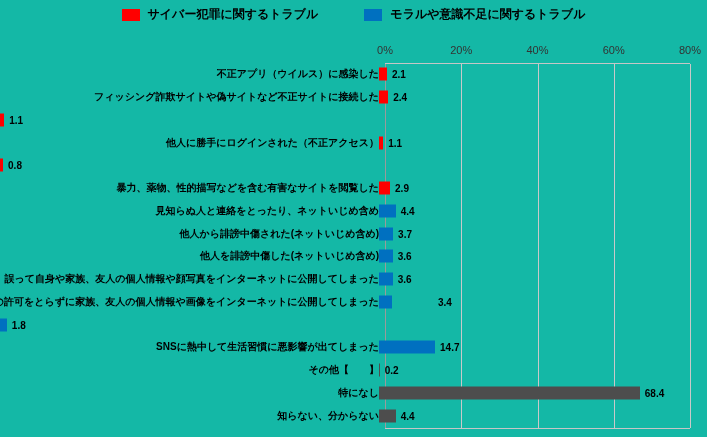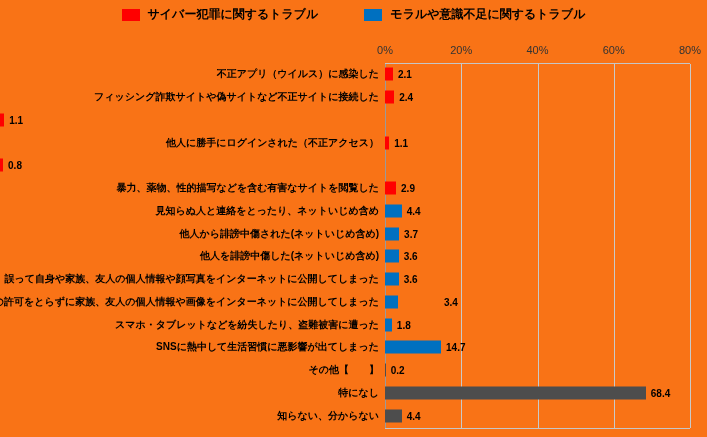--- a/index.html
+++ b/index.html
@@ -1,37 +1,37 @@
 <!DOCTYPE html>
 <html><head>
 <meta charset="utf-8">
 <style>
   html,body { margin:0; padding:0; background:#ffffff; }
   body { width:707px; height:437px; font-family:"Liberation Sans","DejaVu Sans",sans-serif; }
-  .canvas { position:relative; width:707px; height:437px; background:#f97316; overflow:hidden; }
+  .canvas { position:relative; width:707px; height:437px; background:#14b8a6; overflow:hidden; }
 
   
   .legend { position:absolute; top:6px; left:0; width:707px; display:flex; justify-content:center; align-items:center; gap:46px; }
   .legend-item { display:flex; align-items:center; gap:8px; }
   .legend-swatch { width:18px; height:12px; flex:0 0 auto; }
   .legend-label { font-size:12px; font-weight:bold; color:#000; white-space:nowrap; }
 
   
   .xaxis { position:absolute; left:385px; top:44px; width:305px; height:14px; }
   .xtick { position:absolute; transform:translateX(-50%); font-size:11px; color:#333; white-space:nowrap; }
 
   
   .gridbox { position:absolute; left:385px; top:63px; width:305px; height:364px;
              border-top:1px solid #c6c6c6; border-bottom:1px solid #c6c6c6; }
   .gridline { position:absolute; top:0; bottom:0; width:1px; background:#c9c9c9; }
   .axisline { position:absolute; top:0; bottom:0; left:0; width:1px; background:#9a9a9a; }
 
   .rows { position:absolute; left:0; top:63px; width:707px; height:364px; display:flex; flex-direction:column; }
   .crow { flex:1 1 0; display:flex; align-items:center; }
-  .crow-label-cell { width:379px; padding-right:6px; display:flex; justify-content:flex-end; overflow:visible; }
+  .crow-label-cell { width:379px; display:flex; justify-content:flex-end; overflow:visible; }
   .crow-label { font-size:10px; font-weight:bold; color:#000; white-space:nowrap; }
   .crow-plot { position:relative; width:305px; height:100%; }
   .bar { position:absolute; left:0; top:50%; transform:translateY(-50%); height:13px; }
   .val { position:absolute; top:50%; transform:translateY(-50%); font-size:10px; font-weight:bold; color:#000; white-space:nowrap; }
 </style>
 </head>
 <body>
 
 <div class="canvas">
   <div class="legend">
@@ -146,23 +146,20 @@
       <div class="crow">
         <div class="crow-label-cell">
           <span class="crow-label">本人の許可をとらずに家族、友人の個人情報や画像をインターネットに公開してしまった</span>
         </div>
         <div class="crow-plot">
           <span class="bar" style="width: 12.9625px; background: rgb(0, 112, 192);"></span>
           <span class="val" style="left: 17.9625px; margin-left: 41px;">3.4</span>
         </div>
       </div>
       <div class="crow">
-        <div class="crow-label-cell">
-          <span class="crow-label">スマホ・タブレットなどを紛失したり、盗難被害に遭った</span>
-        </div>
         <div class="crow-plot">
           <span class="bar" style="width: 6.8625px; background: rgb(0, 112, 192);"></span>
           <span class="val" style="left: 11.8625px;">1.8</span>
         </div>
       </div>
       <div class="crow">
         <div class="crow-label-cell">
           <span class="crow-label">SNSに熱中して生活習慣に悪影響が出てしまった</span>
         </div>
         <div class="crow-plot">

